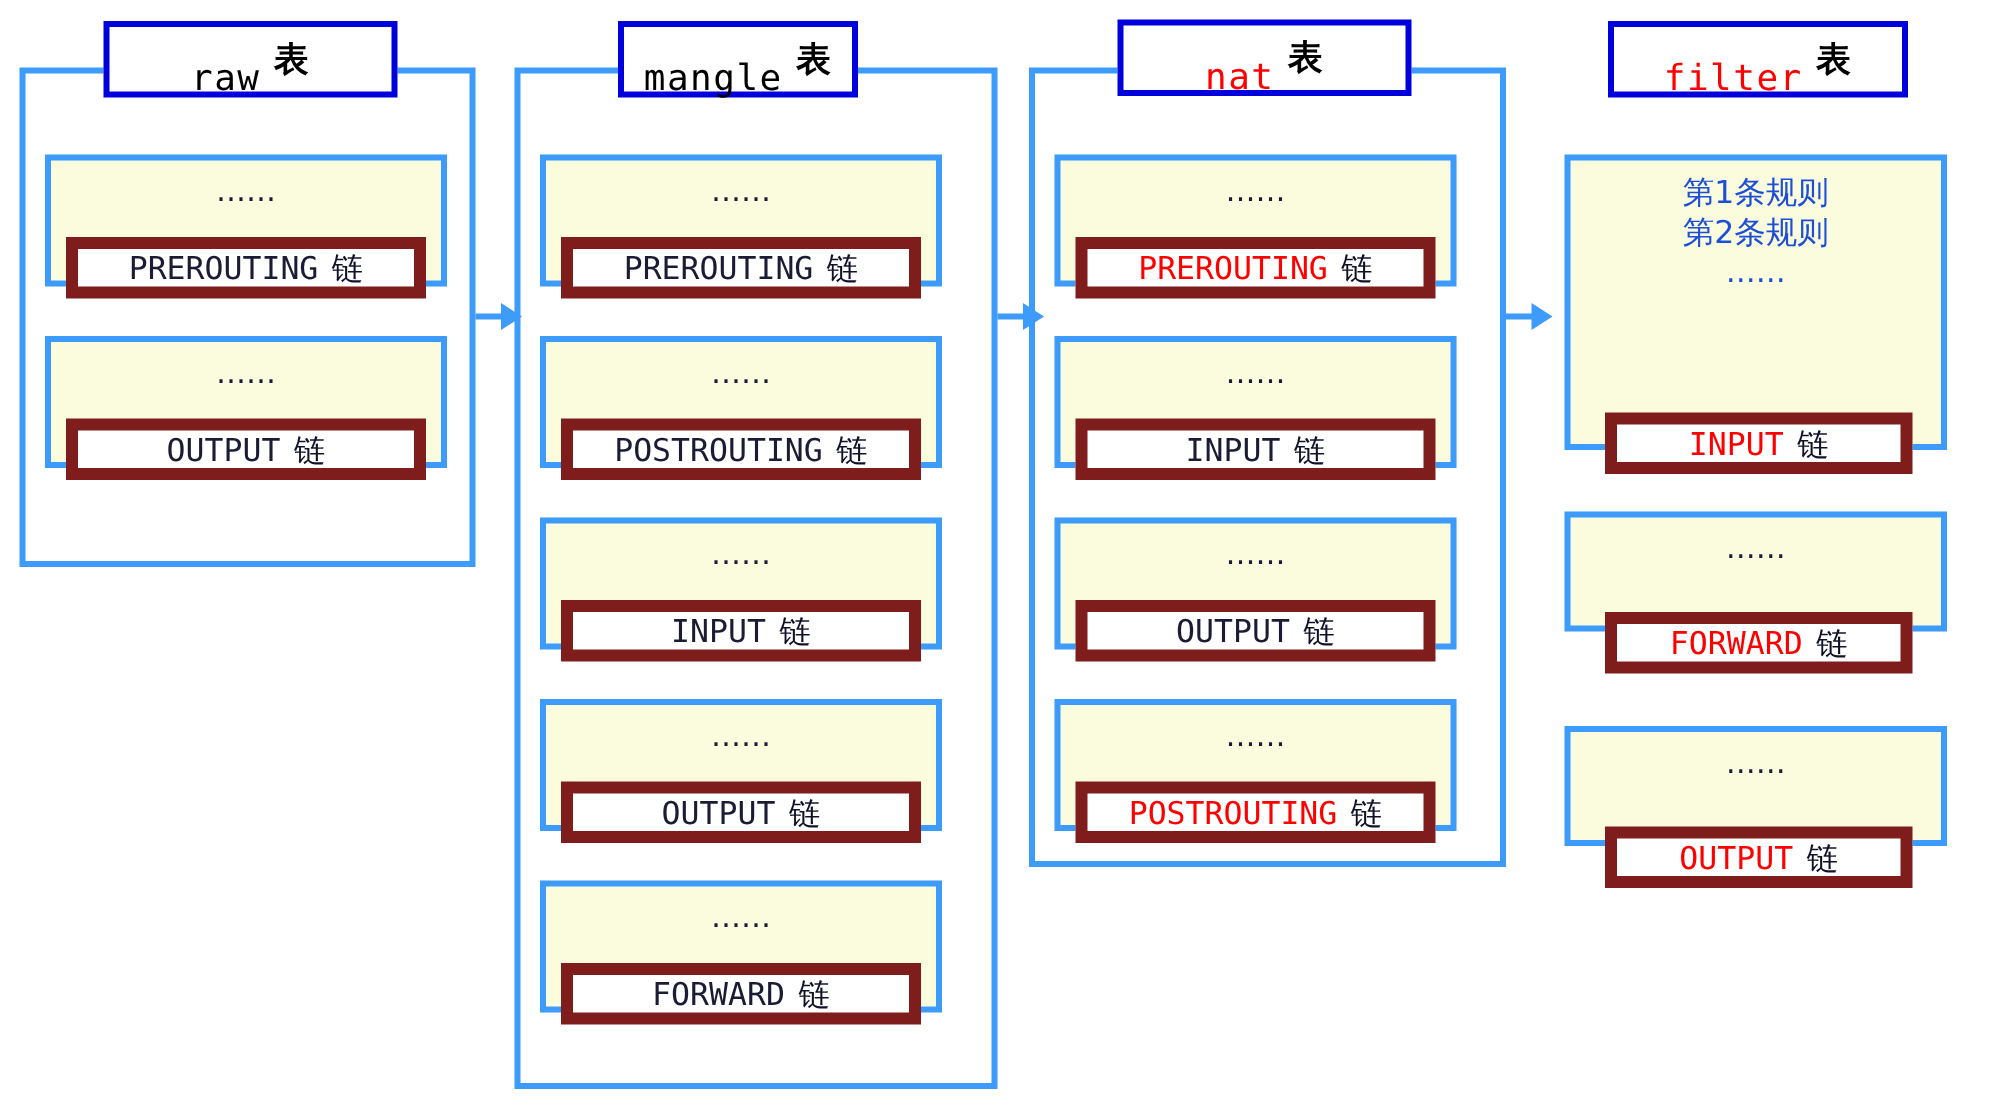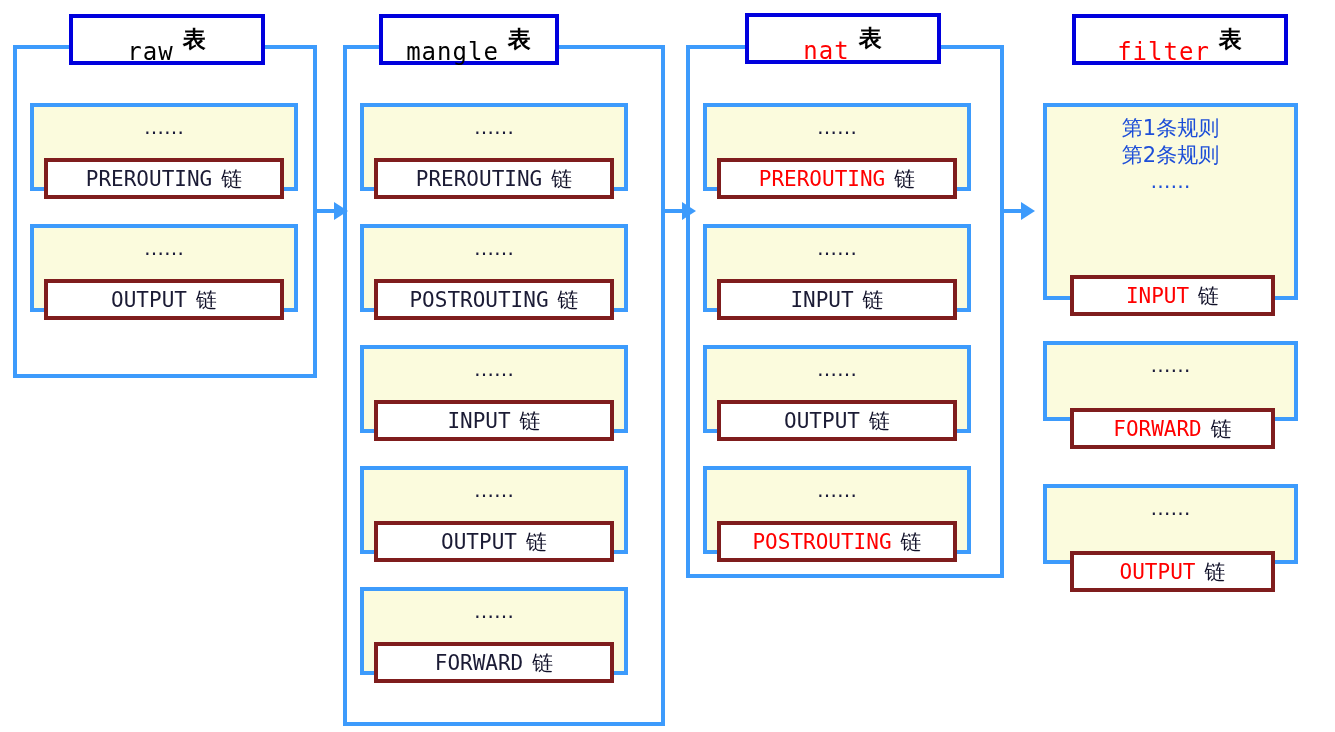--- a/index.html
+++ b/index.html
@@ -86,21 +86,21 @@
   .rules .dotline {
     font-size: 20px;
     letter-spacing: 0px;
     line-height: 1.1;
   }
 
   
   .chain-box {
     position: absolute;
     background: #ffffff;
-    border: 4px solid #7f1d1d;
+    border: 8px solid #7f1d1d;
     box-sizing: border-box;
     display: flex;
     align-items: center;
     justify-content: center;
     white-space: nowrap;
     z-index: 4;
   }
   .chain-box .cname {
     font-family: "DejaVu Sans Mono", "Liberation Mono", monospace;
     font-size: 21px;
@@ -159,21 +159,21 @@
   </div>
   <div class="chain-box" style="left:44px; top:279px; width:240px; height:41px;">
     <span class="cname">OUTPUT</span>
     <span class="csuffix">链</span>
   </div>
 
   <div class="arrow" style="left:317px; top:209px; width:18px;"></div>
 
   <div class="table-frame" style="left:343px; top:45px; width:322px; height:681px;"></div>
 
-  <div class="table-title" style="left:379px; top:14px; width:180px; height:51px;text-align:center;">
+  <div class="table-title" style="left:412px; top:14px; width:160px; height:51px;text-align:center;">
     <span class="tname">mangle</span>
     <span class="tsuffix">表</span>
   </div>
 
   <div class="chain-group" style="left:360px; top:103px; width:268px; height:88px;">
     <div class="dots">……</div>
   </div>
   <div class="chain-box" style="left:374px; top:158px; width:240px; height:41px;">
     <span class="cname">PREROUTING</span>
     <span class="csuffix">链</span>
@@ -247,21 +247,21 @@
   <div class="chain-group" style="left:703px; top:466px; width:268px; height:88px;">
     <div class="dots">……</div>
   </div>
   <div class="chain-box red" style="left:717px; top:521px; width:240px; height:41px;">
     <span class="cname">POSTROUTING</span>
     <span class="csuffix">链</span>
   </div>
 
   <div class="arrow" style="left:1004px; top:209px; width:18px;"></div>
 
-  <div class="table-title red" style="left:1072px; top:14px; width:216px; height:51px;">
+  <div class="table-title red" style="left:1072px; top:14px; width:200px; height:51px;">
     <span class="tname">filter</span>
     <span class="tsuffix">表</span>
   </div>
 
   <div class="chain-group" style="left:1043px; top:103px; width:255px; height:197px;">
     <div class="rules">
       <div>第1条规则</div>
       <div>第2条规则</div>
       <div class="dotline">……</div>
     </div>

